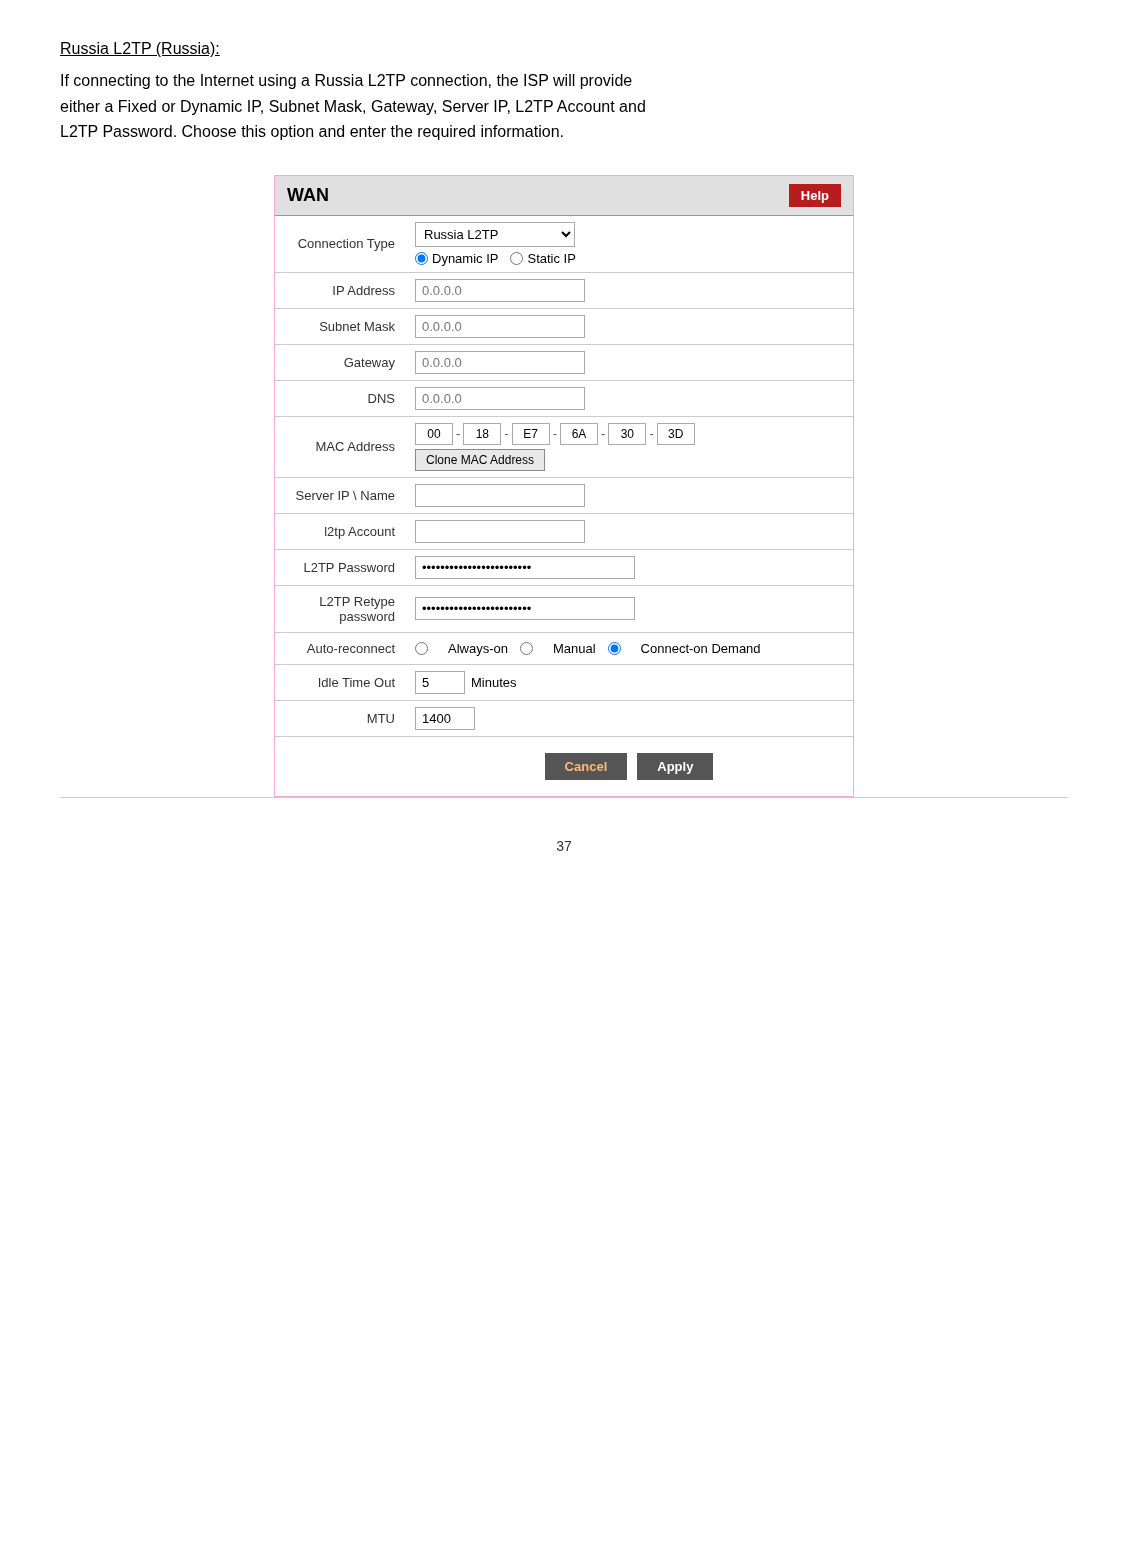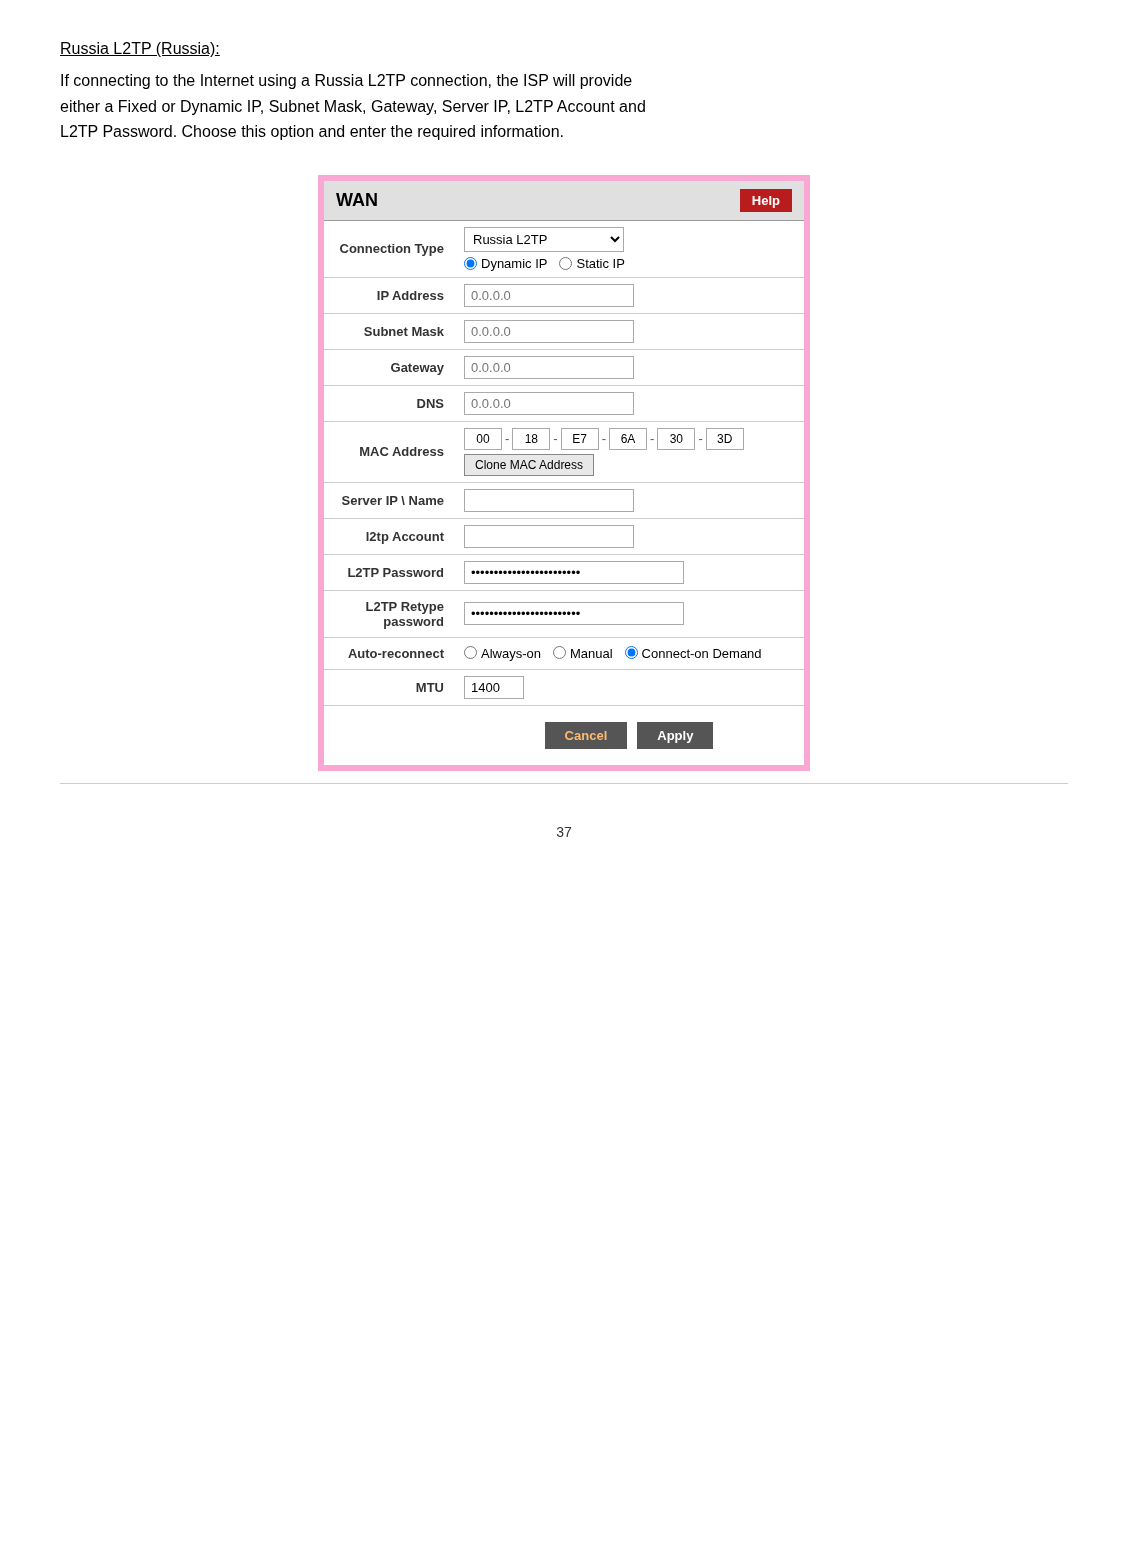--- a/index.html
+++ b/index.html
@@ -19,23 +19,23 @@
       margin-bottom: 10px;
     }
 
     .description {
       font-size: 16px;
       line-height: 1.6;
       margin-bottom: 30px;
     }
 
     .wan-panel {
-      border: 6px solid #f9a8d4;
-      width: 492px;
-      margin: 12px auto;
+      border: 1px solid #f9a8d4;
+      width: 580px;
+      margin: 0 auto;
       background: #fff;
     }
 
     .wan-header {
       background: #e0e0e0;
       padding: 8px 12px;
       display: flex;
       justify-content: space-between;
       align-items: center;
       border-bottom: 1px solid #999;
@@ -67,21 +67,21 @@
     }
 
     .form-table tr:last-child {
       border-bottom: none;
     }
 
     .label-cell {
       text-align: right;
       padding: 8px 10px;
       font-size: 13px;
-      font-weight: bold;
+      font-weight: normal;
       color: #333;
       width: 130px;
       vertical-align: middle;
     }
 
     .input-cell {
       padding: 6px 10px;
       vertical-align: middle;
     }
 
@@ -151,22 +151,22 @@
 
     .auto-reconnect-group {
       display: flex;
       align-items: center;
       gap: 12px;
       font-size: 13px;
     }
 
     .auto-reconnect-group label {
       display: flex;
-      align-items: flex-start;
-      gap: 4px;
+      align-items: center;
+      gap: 20px;
     }
 
     .idle-group {
       display: flex;
       align-items: center;
       gap: 6px;
       font-size: 13px;
     }
 
     .idle-input {
@@ -360,20 +360,29 @@
             <span>Manual</span>
           </label>
           <label>
             <input type="radio" name="auto_reconnect" checked="" style="">
             <span>Connect-on Demand</span>
           </label>
         </div>
       </td>
     </tr>
 
+    <tr>
+      <td class="label-cell">Idle Time Out</td>
+      <td class="input-cell">
+        <div class="idle-group">
+          <input type="text" class="idle-input filled" value="5" style="">
+          <span>Minutes</span>
+        </div>
+      </td>
+    </tr>
 
     <tr>
       <td class="label-cell">MTU</td>
       <td class="input-cell">
         <input type="text" class="mtu-input filled" value="1400" style="">
       </td>
     </tr>
 
     <tr>
       <td class="label-cell"></td>

